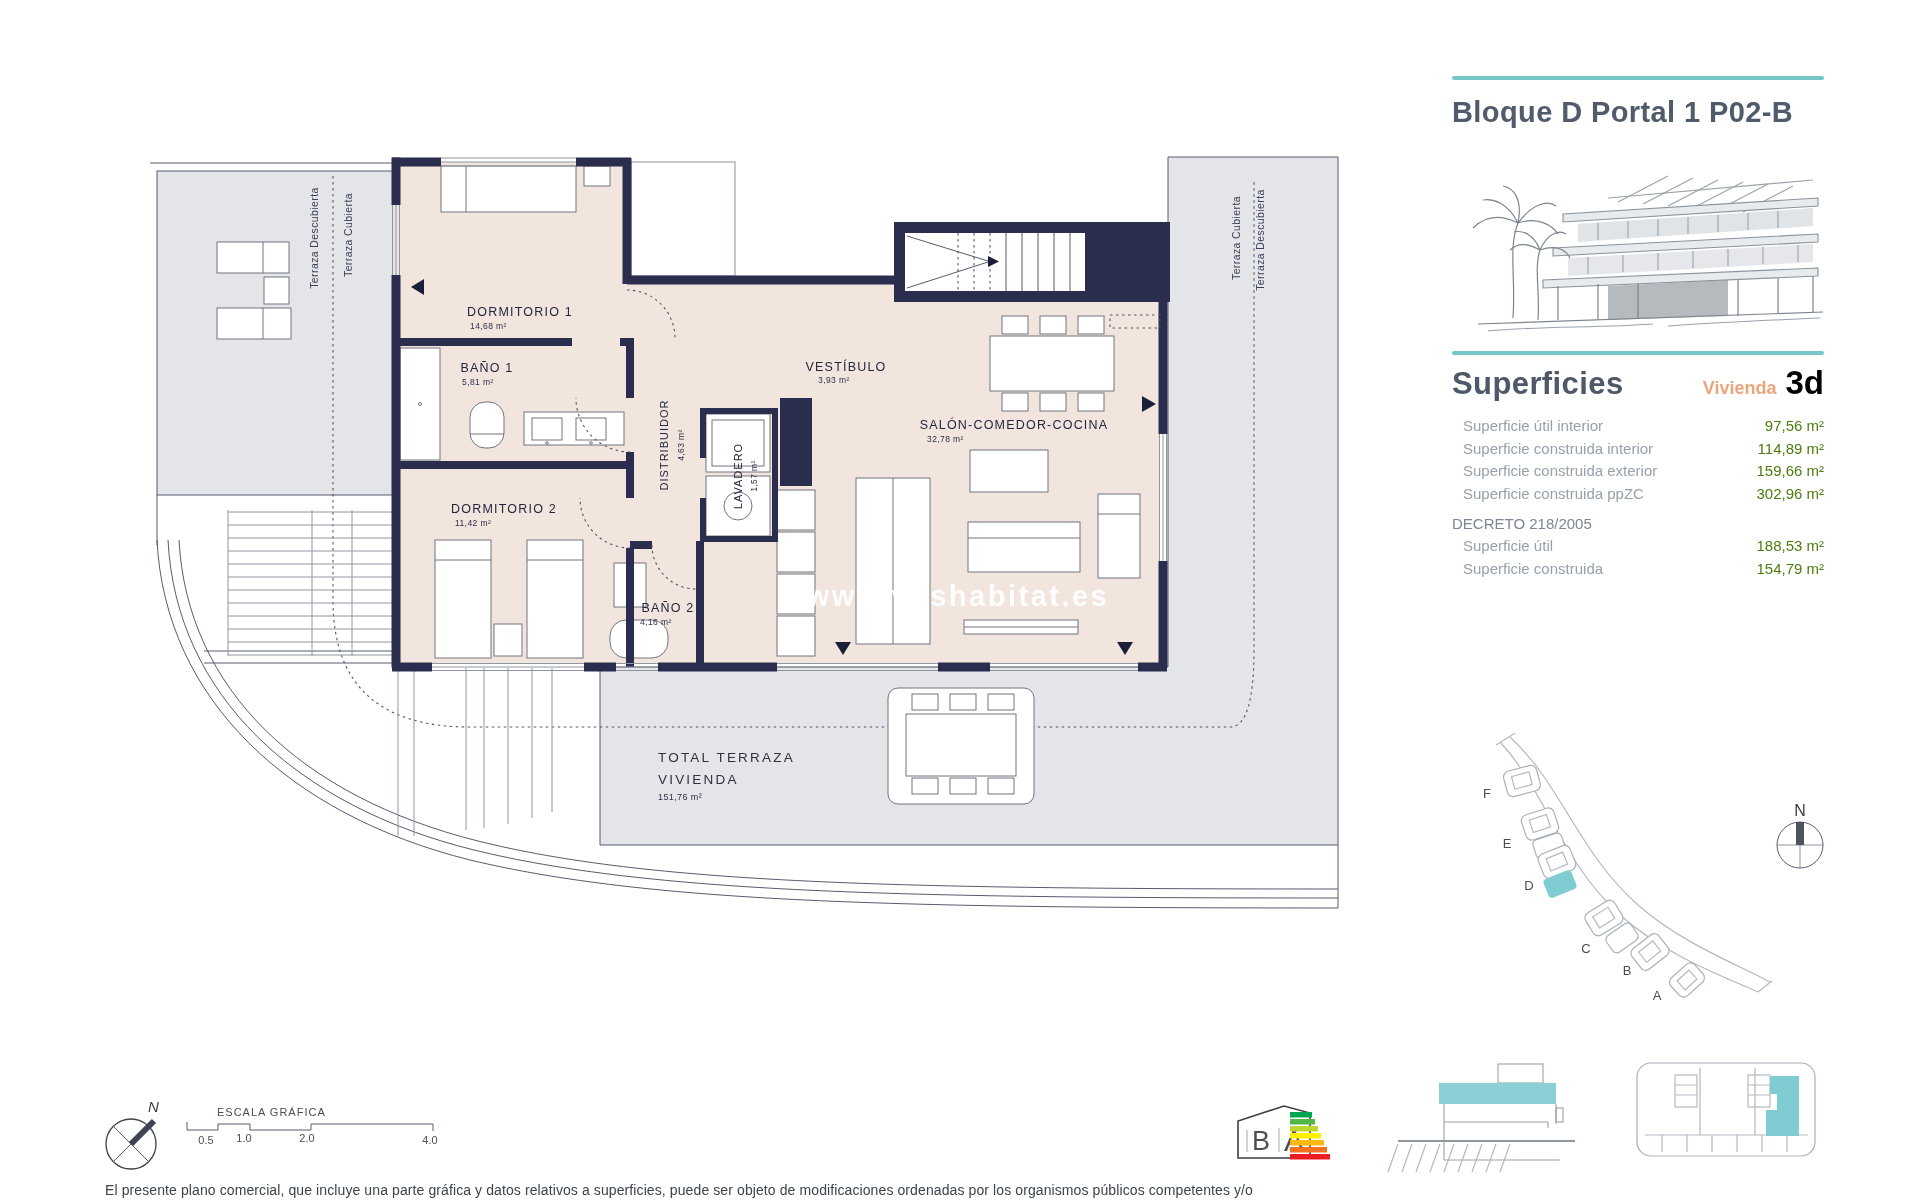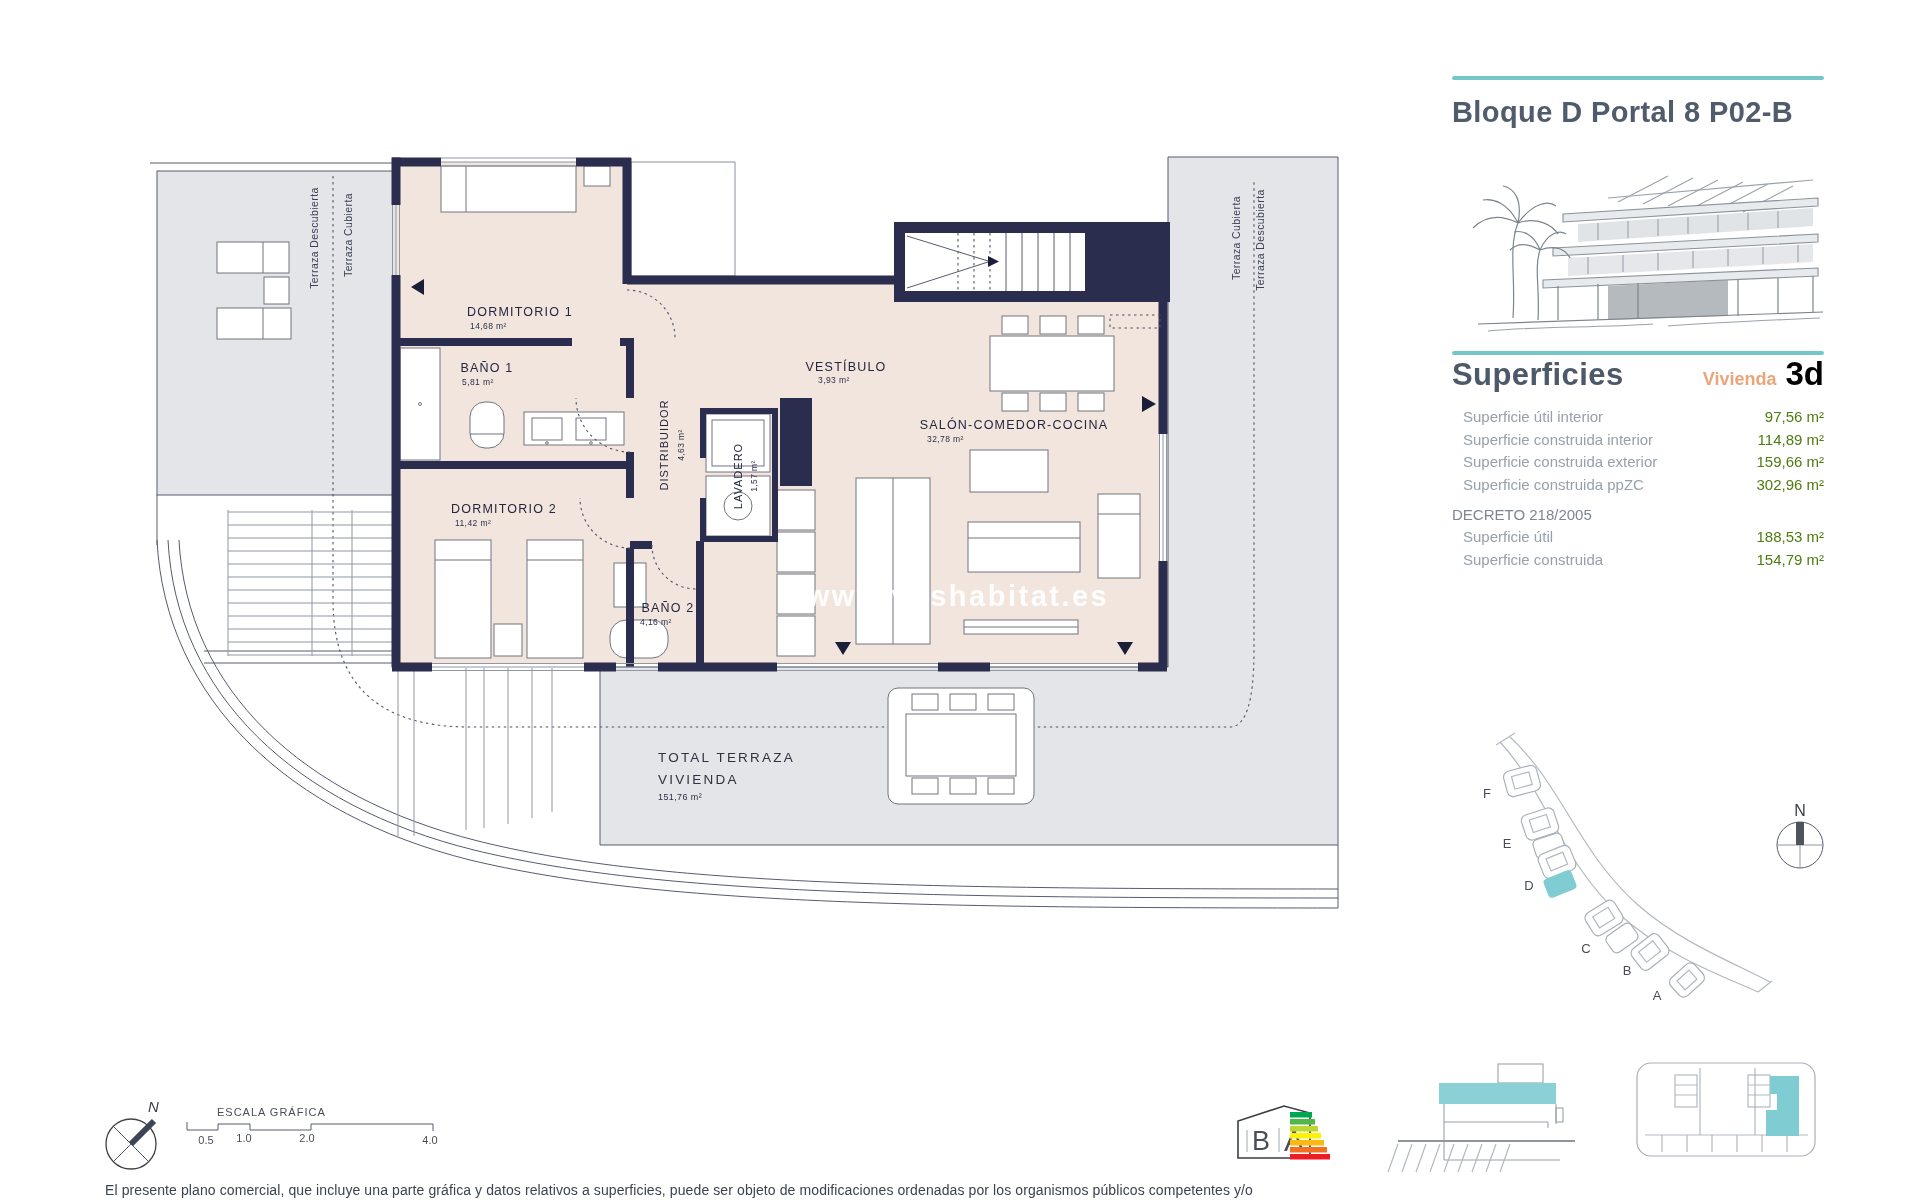--- a/index.html
+++ b/index.html
@@ -26,21 +26,21 @@
   .arr{fill:#1b1e38;}
   .sk {stroke:#9aa2ab;stroke-width:1.1;fill:none;}
   .skd{stroke:#7c858e;stroke-width:1.2;fill:none;}
   .map{stroke:#a9b0b9;stroke-width:1.2;fill:#fff;}
 
   
   .panel{position:absolute;left:1452px;top:76px;width:372px;}
   .rule{height:4px;background:#74c6c9;border-radius:2px;}
   .title{margin:16px 0 0 0;font-size:29px;font-weight:600;color:#505c6b;letter-spacing:.4px;}
   .sketch-space{height:222px;}
-  .sup-head{display:flex;align-items:baseline;justify-content:space-between;}
+  .sup-head{display:flex;align-items:baseline;justify-content:space-between;margin-top:9px;}
   .sup-title{font-size:31px;font-weight:700;color:#4d5968;letter-spacing:.4px;}
   .unit{display:flex;align-items:baseline;gap:9px;}
   .unit-label{font-size:18px;font-weight:600;color:#eba57b;}
   .unit-code{font-size:33px;font-weight:700;color:#000000;}
   .rows{margin-top:15px;}
   .srow{display:flex;justify-content:space-between;align-items:baseline;height:22.5px;margin-left:11px;}
   .srow .lab{font-size:15px;color:#97a0ab;}
   .srow .val{font-size:15px;color:#4d7c0f;}
   .decreto{margin-top:8px;font-size:15px;color:#7d8694;height:22px;}
 
@@ -348,21 +348,21 @@
     <path d="M187,1122 L187,1130 L218,1130 L218,1124 L250,1124 L250,1130 L311,1130 L311,1124 L433,1124 L433,1131" class="thin"></path>
     <text x="206" y="1144" text-anchor="middle" style="font-size:11px;fill:#4a4f57;">0.5</text>
     <text x="244" y="1142" text-anchor="middle" style="font-size:11px;fill:#4a4f57;">1.0</text>
     <text x="307" y="1142" text-anchor="middle" style="font-size:11px;fill:#4a4f57;">2.0</text>
     <text x="430" y="1144" text-anchor="middle" style="font-size:11px;fill:#4a4f57;">4.0</text>
   </g>
 </svg>
 
 <div class="panel">
   <div class="rule"></div>
-  <h1 class="title">Bloque D Portal 8 P02-B</h1>
+  <h1 class="title">Bloque D Portal 1 P02-B</h1>
   <div class="sketch-space"></div>
   <div class="rule"></div>
 
   <div class="sup-head">
     <span class="sup-title">Superficies</span>
     <span class="unit">
       <span class="unit-label">Vivienda</span>
       <span class="unit-code">3d</span>
     </span>
   </div>

